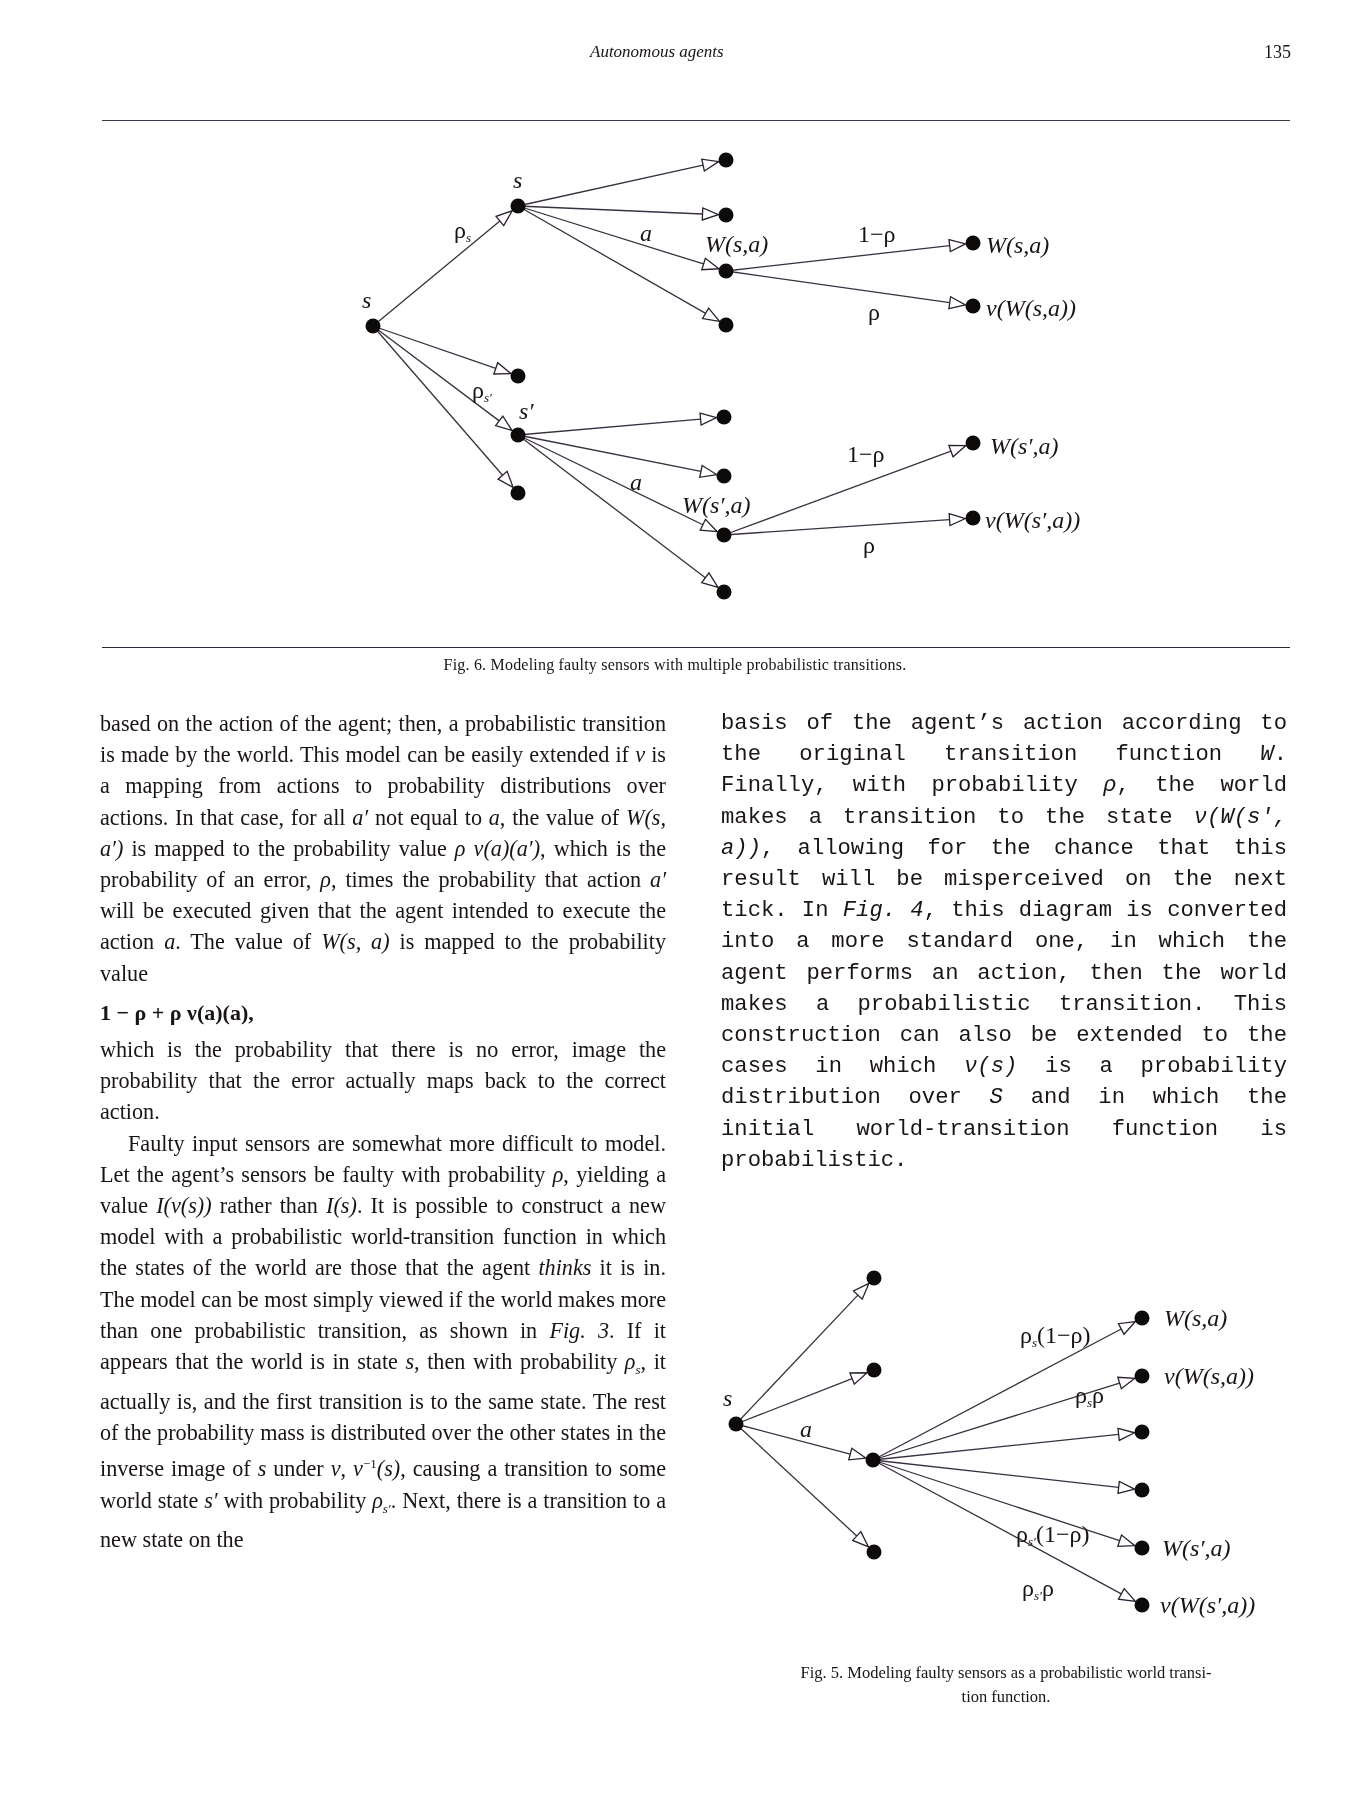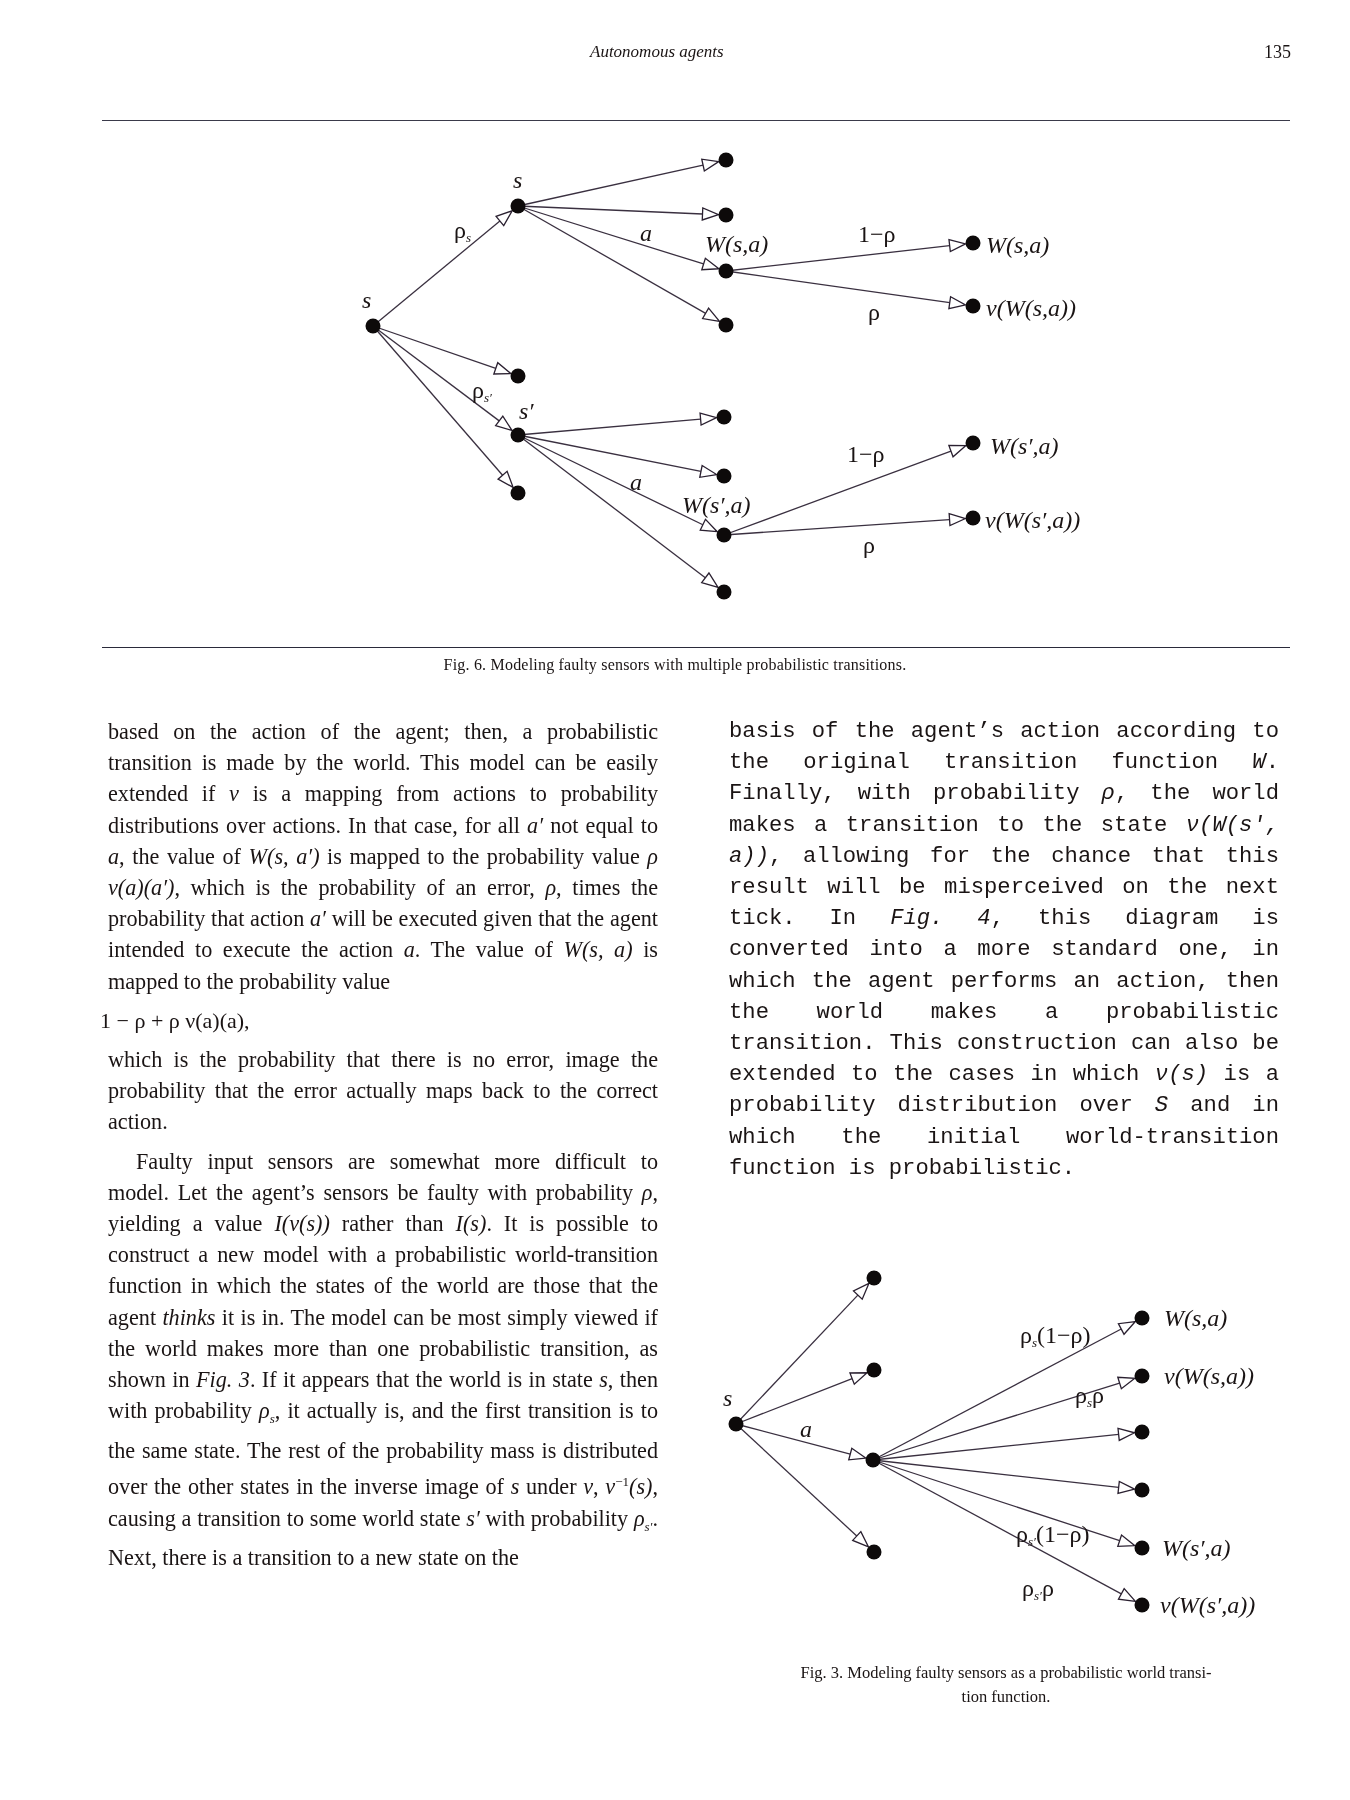--- a/index.html
+++ b/index.html
@@ -10,25 +10,25 @@
   .page-number { position: absolute; left: 1264px; top: 0; font-size: 18px; }
   .rule { position: absolute; left: 102px; width: 1188px; height: 1px; background: #3a3a4a; }
   .rule.top { top: 120px; }
   .rule.fig3-bottom { top: 647px; background: #2a2a3a; }
   svg.fig { position: absolute; left: 0; }
   #fig3 { top: 0; }
   .fig3-caption { position: absolute; top: 656px; left: 0; width: 1350px; text-align: center;
                   font-size: 16px; letter-spacing: 0.2px; }
   .col { position: absolute; width: 566px; font-size: 22.2px; line-height: 31.2px;
          text-align: justify; }
-  .col p { margin: 8px; }
+  .col p { margin: 0; }
   .col .indent { text-indent: 28px; }
   .col-left { left: 100px; top: 708px; }
   .col-right { left: 721px; top: 708px; font-family: Liberation Mono, monospace; }
-  .formula { font-size: 22px; margin: 8px 0 6px 0 !important; }
+  .formula { font-size: 22px; margin: 8px 0 6px 0 !important; font-weight: bold; }
   i, .it { font-style: italic; }
   .fig4-caption { position: absolute; top: 1661px; left: 716px; width: 580px; text-align: center;
                   font-size: 16.5px; line-height: 24px; }
   .node { fill: #0d0a0a; }
   .edge { stroke: #3a3040; stroke-width: 1.3; fill: none; }
   .arrowhead { fill: #ffffff; stroke: #2a2030; stroke-width: 1.3; }
   .lbl { font-family: "Liberation Serif", "DejaVu Serif", serif; font-size: 24px; fill: #1a1414; }
   .lbl-it { font-style: italic; }
   .sub { font-size: 13px; font-style: italic; }
 </style>
@@ -174,15 +174,15 @@
     <text class="lbl" x="1016" y="1542"><tspan>ρ</tspan><tspan class="sub" dy="4">s′</tspan><tspan dy="-4">(1−ρ)</tspan></text>
     <text class="lbl" x="1022" y="1596"><tspan>ρ</tspan><tspan class="sub" dy="4">s′</tspan><tspan dy="-4">ρ</tspan></text>
     <text class="lbl lbl-it" x="1164" y="1326">W(s,a)</text>
     <text class="lbl lbl-it" x="1164" y="1384">ν(W(s,a))</text>
     <text class="lbl lbl-it" x="1162" y="1556">W(s′,a)</text>
     <text class="lbl lbl-it" x="1160" y="1613">ν(W(s′,a))</text>
   </g>
 </svg>
 
 <div class="fig4-caption">
-  <div>Fig. 3. Modeling faulty sensors as a probabilistic world transi-</div>
+  <div>Fig. 5. Modeling faulty sensors as a probabilistic world transi-</div>
   <div>tion function.</div>
 </div>
 
 </body></html>

